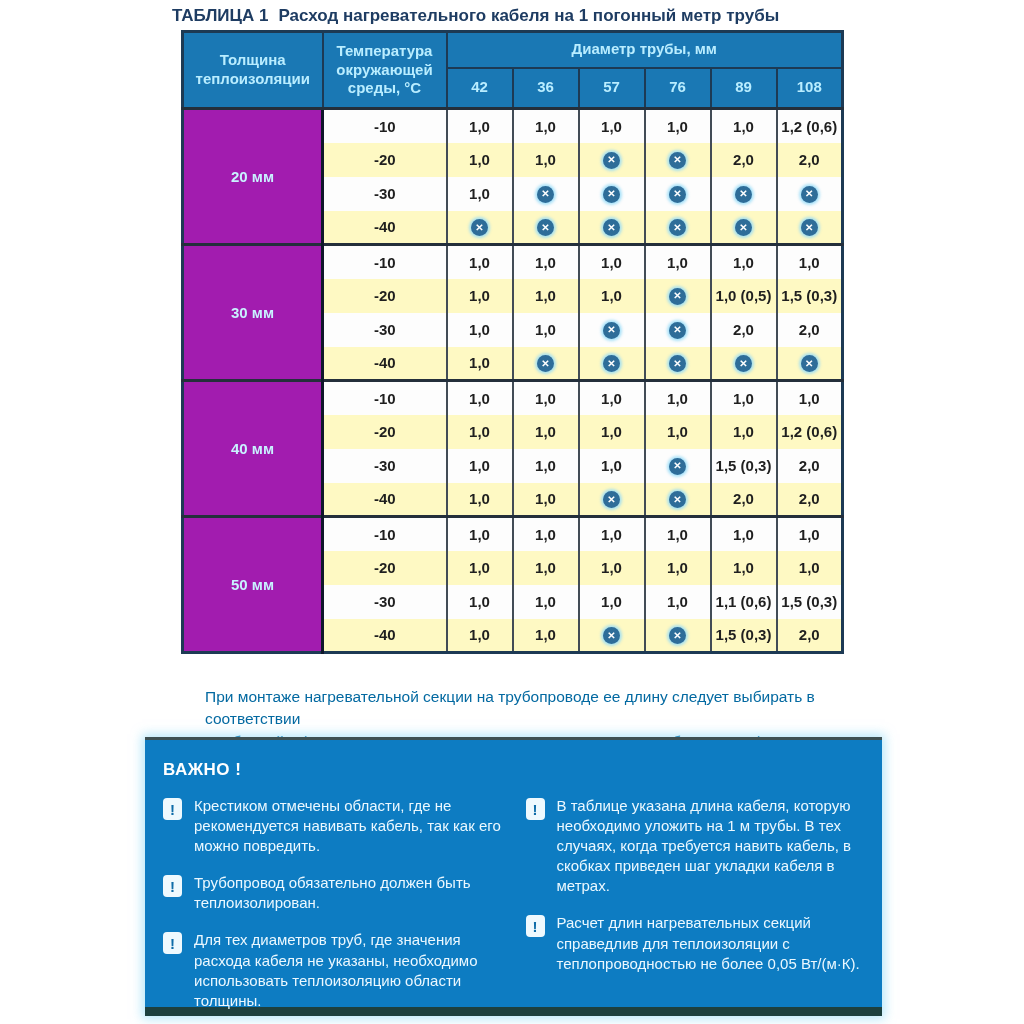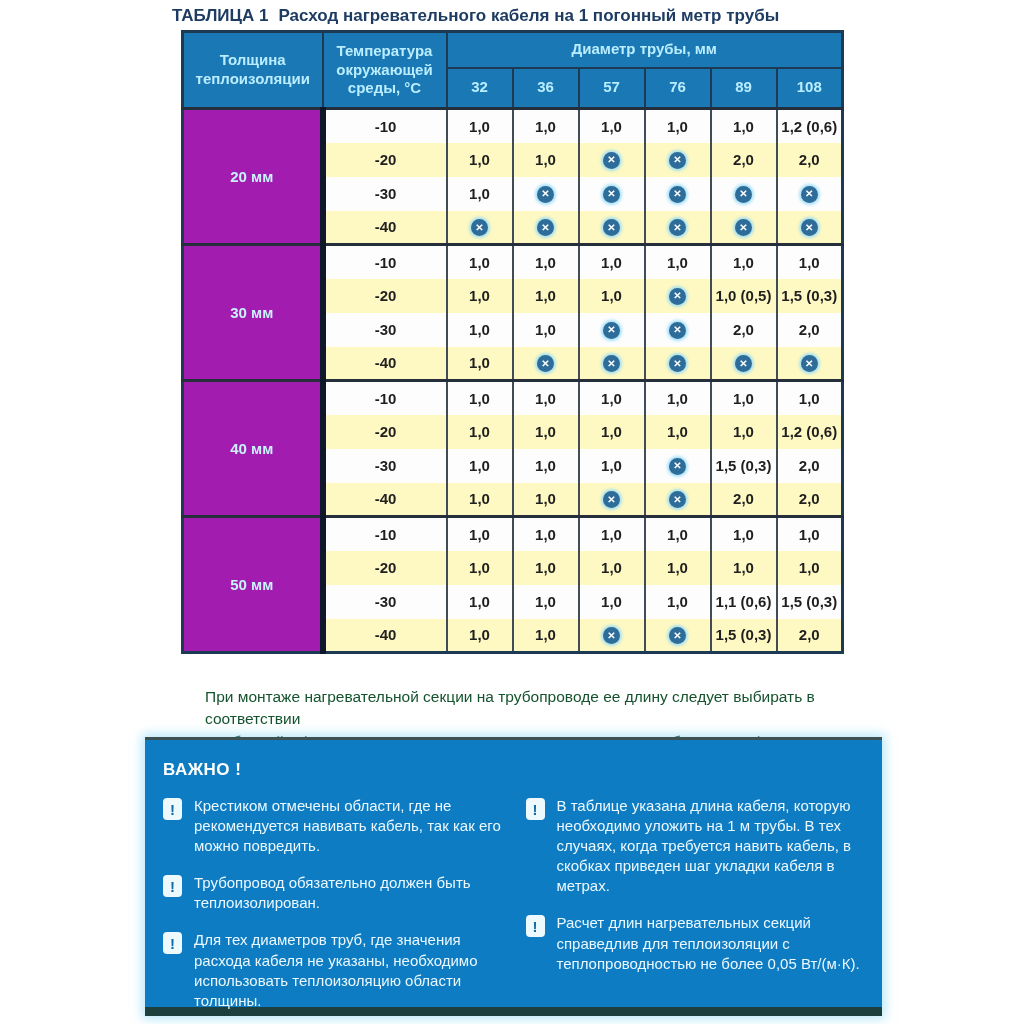--- a/index.html
+++ b/index.html
@@ -59,21 +59,21 @@
     border-left: 2px solid #424c56;
     border-top: none;
     padding: 0 2px;
   }
   td.thickness {
     background: #a21caf;
     color: #c9f2ff;
     font-size: 15px;
     border: 2px solid #1d3a54;
   }
-  td.temp { border-left: 6px solid #0f172a; margin-top: 12px; }
+  td.temp { border-left: 3px solid #0f172a; margin-top: 12px; }
   tr.row-white td:not(.thickness) { background: #fdfdfd; }
   tr.row-grey  td:not(.thickness) { background: #fef9c3; }
   tr.block-first td { border-top: 3px solid #242f3b; }
   tr.block-first td.thickness { border-top: 3px solid #242f3b; }
 
   .cross-icon {
     display: inline-flex;
     align-items: center;
     justify-content: center;
     width: 17px; height: 17px;
@@ -86,21 +86,21 @@
     box-shadow: 0 0 3px 2px rgba(150,220,248,0.85);
     vertical-align: middle;
   }
 
   
   .note {
     position: absolute;
     left: 205px; top: 686px;
     width: 690px;
     font-size: 15.5px;
-    color: #14532d;
+    color: #0369a1;
     line-height: 1.45;
   }
 
   
   .important-box {
     position: absolute;
     left: 145px; top: 737px;
     width: 737px; height: 279px;
     background: #0d7cc2;
     border-top: 3px solid #3e5052;
@@ -156,21 +156,21 @@
         <col class="c-d">
         <col class="c-d">
     </colgroup>
     <thead>
       <tr>
         <th rowspan="2" class="h-thick">Толщина теплоизоляции</th>
         <th rowspan="2" class="h-temp">Температура окружающей среды, °С</th>
         <th colspan="6" class="h-diam-span">Диаметр трубы, мм</th>
       </tr>
       <tr id="diam-row">
-          <th class="h-diam-val">32</th>
+          <th class="h-diam-val">42</th>
           <th class="h-diam-val">36</th>
           <th class="h-diam-val">57</th>
           <th class="h-diam-val">76</th>
           <th class="h-diam-val">89</th>
           <th class="h-diam-val">108</th>
         </tr>
     </thead>
     <tbody id="table-body">
         <tr class="row-white block-first">
           <td class="thickness" rowspan="4">20 мм</td>

